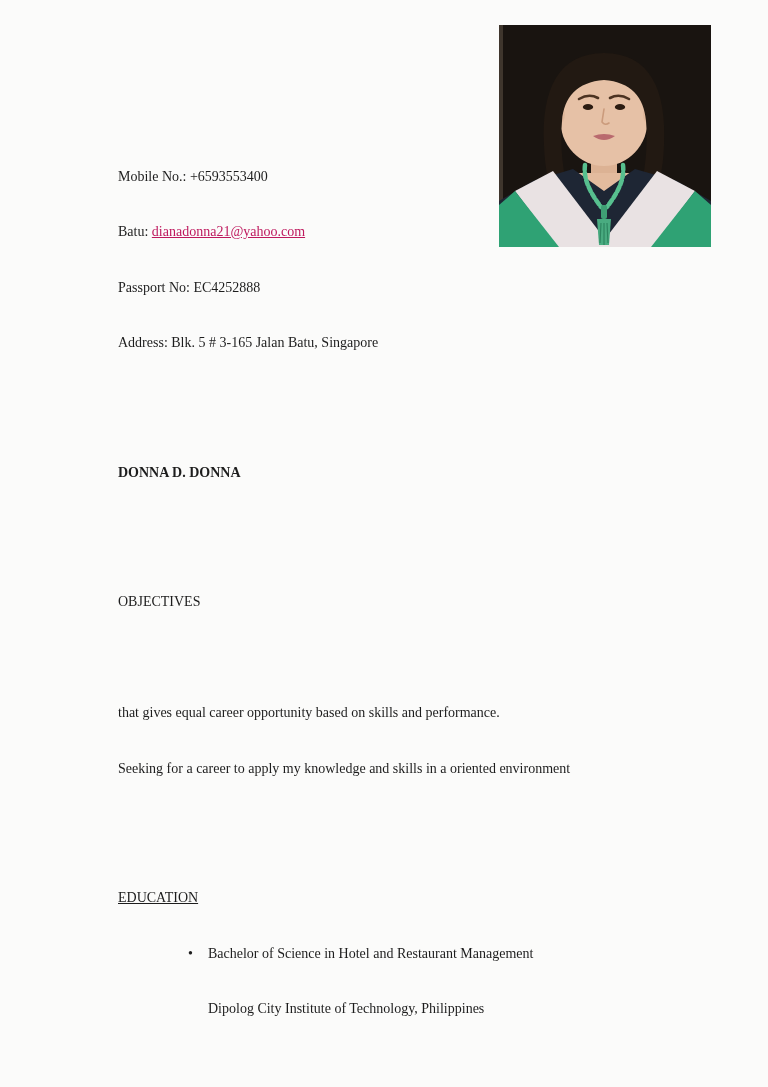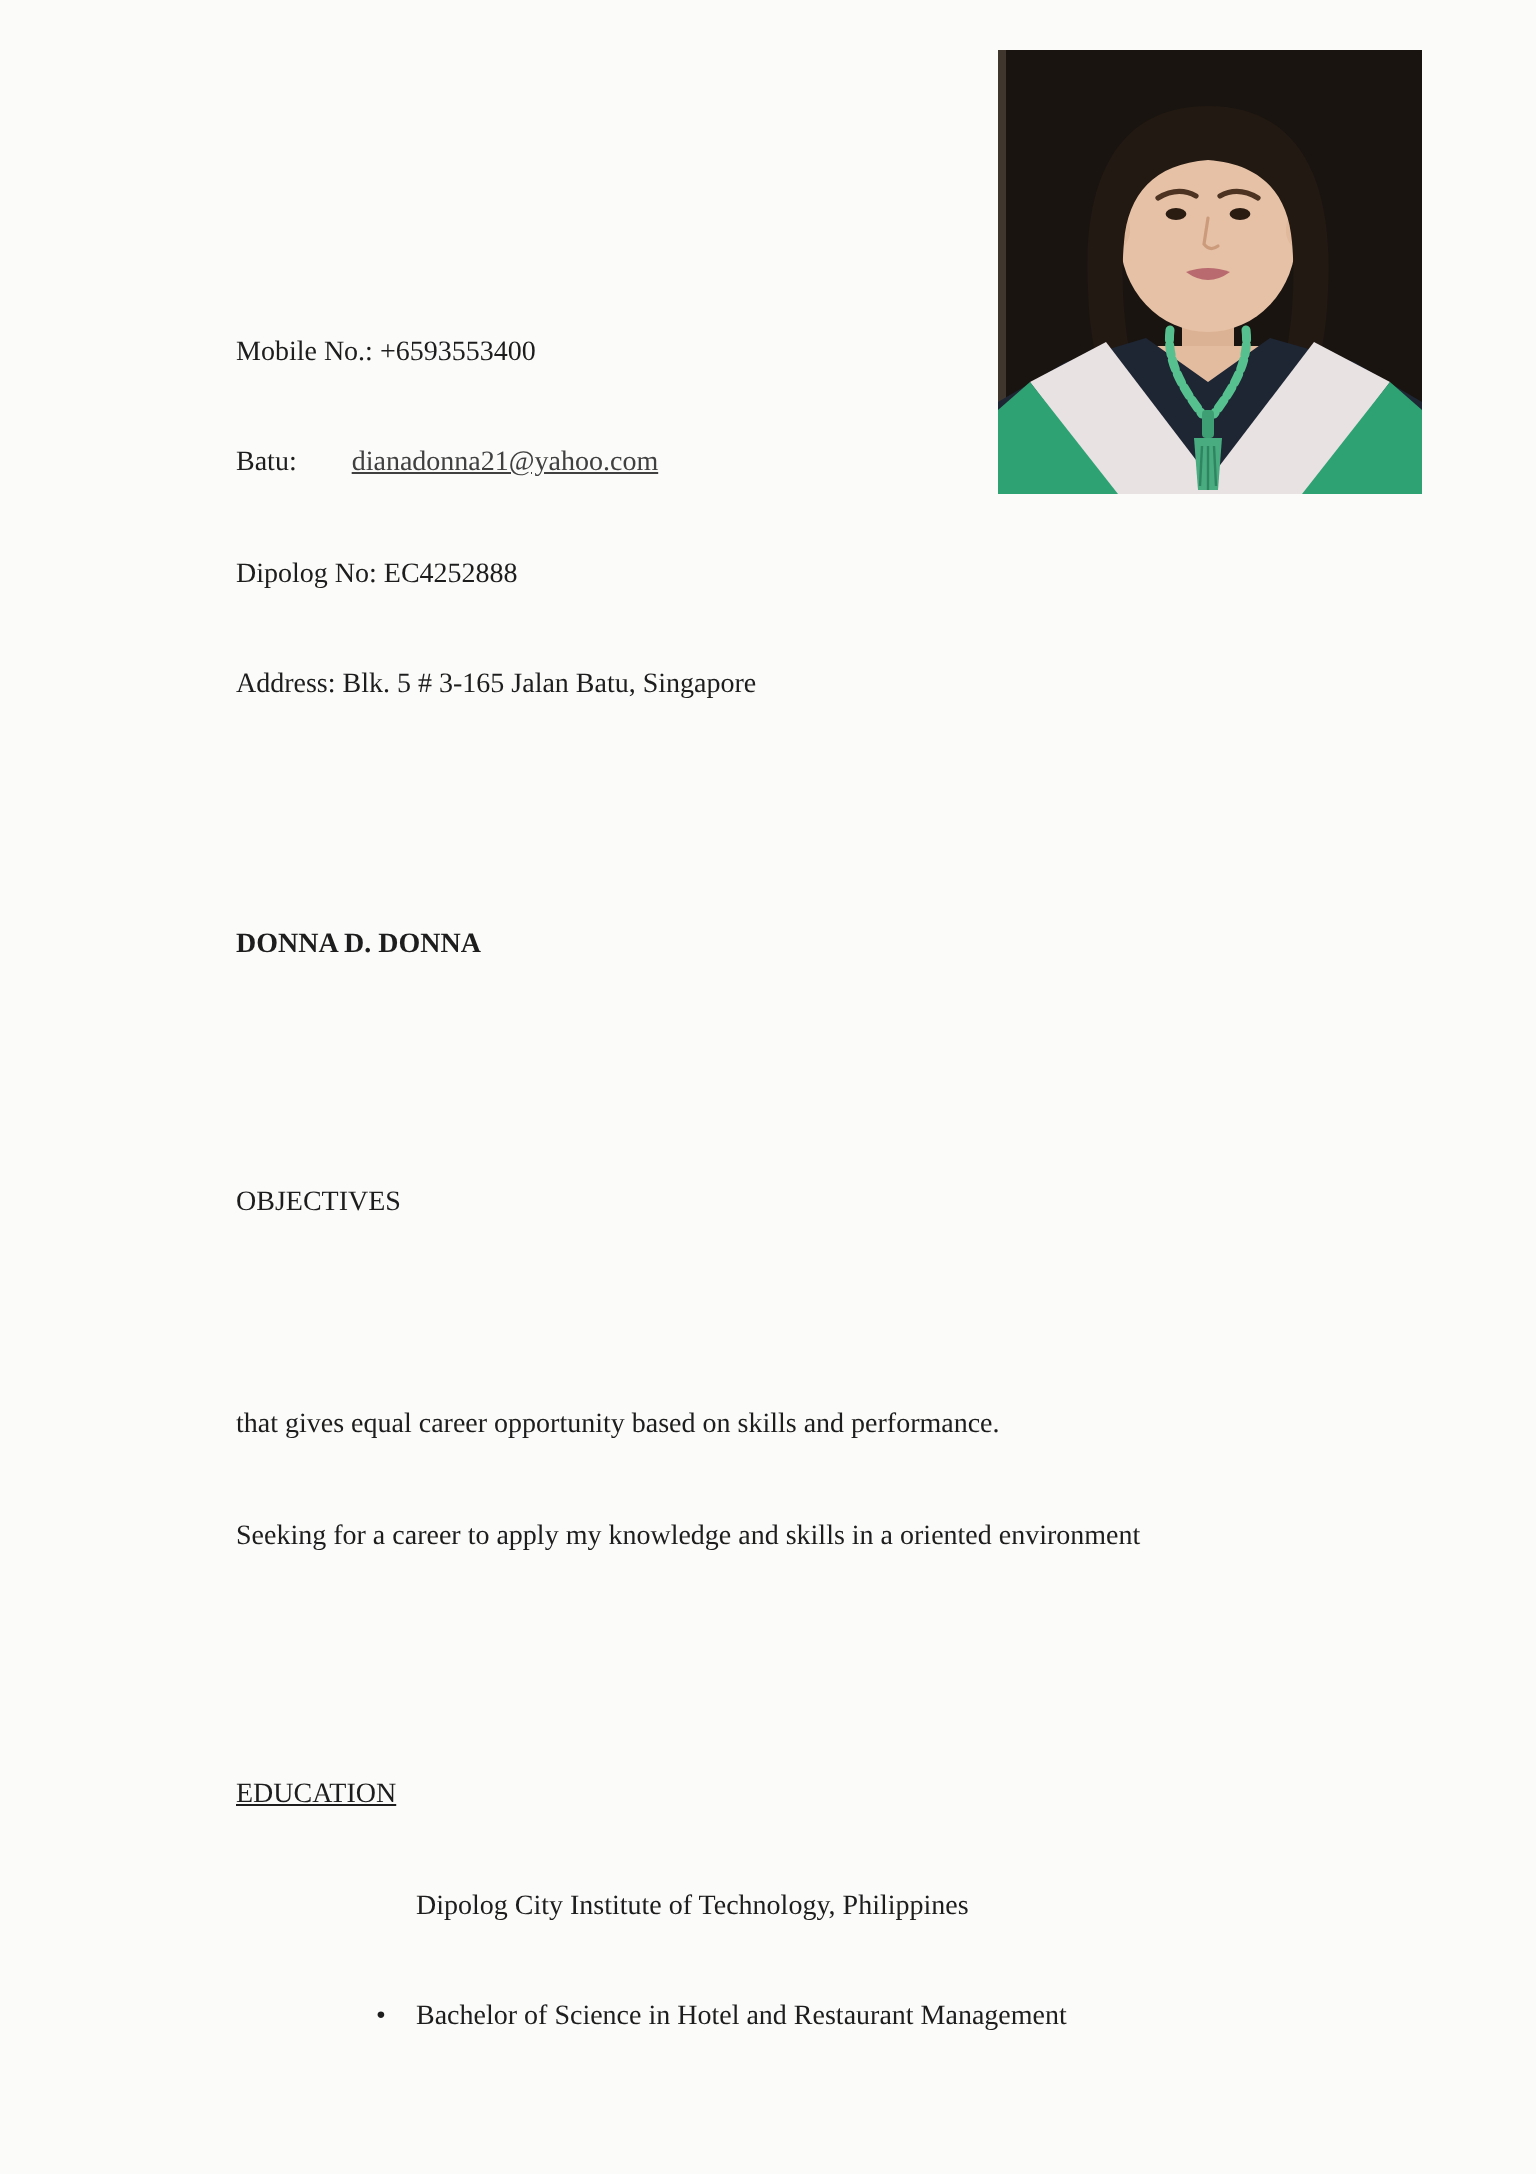--- a/index.html
+++ b/index.html
@@ -34,24 +34,23 @@
     padding-left: 90px;
   }
   .bullet::before {
     content: "\2022";
     position: absolute;
     left: 70px;
     top: 0;
   }
   .hang { padding-left: 90px; }
   a.email {
-    color: #404040;
+    color: #be185d;
     text-decoration: underline;
     cursor: pointer;
-    margin-left: 24px;
   }
   .photo {
     position: absolute;
     left: 499px;
     top: 25px;
     width: 212px;
     height: 222px;
   }
   .photo svg { display: block; width: 212px; height: 222px; }
 </style>
@@ -105,36 +104,36 @@
       <rect x="102" y="180" width="6" height="14" rx="2" fill="#3f9f74"></rect>
       <polygon points="98,194 112,194 110,220 100,220" fill="#49ab80"></polygon>
       <path d="M102,198 L101,218 M105,198 L105,220 M108,198 L109,218" stroke="#2e8560" stroke-width="1.2"></path>
     </svg>
   </div>
 
   <div class="content">
 
     <div class="line">Mobile No.: +6593553400</div>
     <div class="line"><span>Batu: </span><a class="email">dianadonna21@yahoo.com</a></div>
-    <div class="line">Dipolog No: EC4252888</div>
+    <div class="line">Passport No: EC4252888</div>
     <div class="line">Address: Blk. 5 # 3-165 Jalan Batu, Singapore</div>
 
     <div class="spacer"></div>
     <div class="line bold">DONNA D. DONNA</div>
 
     <div class="spacer"></div>
     <div class="line">OBJECTIVES</div>
     <div class="spacer"></div>
     <div class="line">that gives equal career opportunity based on skills and performance.</div>
     <div class="line">Seeking for a career to apply my knowledge and skills in a oriented environment</div>
 
     <div class="spacer"></div>
     <div class="line"><span class="underline">EDUCATION</span></div>
+    <div class="line bullet">Bachelor of Science in Hotel and Restaurant Management</div>
     <div class="line hang">Dipolog City Institute of Technology, Philippines</div>
-    <div class="line bullet">Bachelor of Science in Hotel and Restaurant Management</div>
 
     <div class="spacer"></div>
     
     
     
     
     
     
     
 

